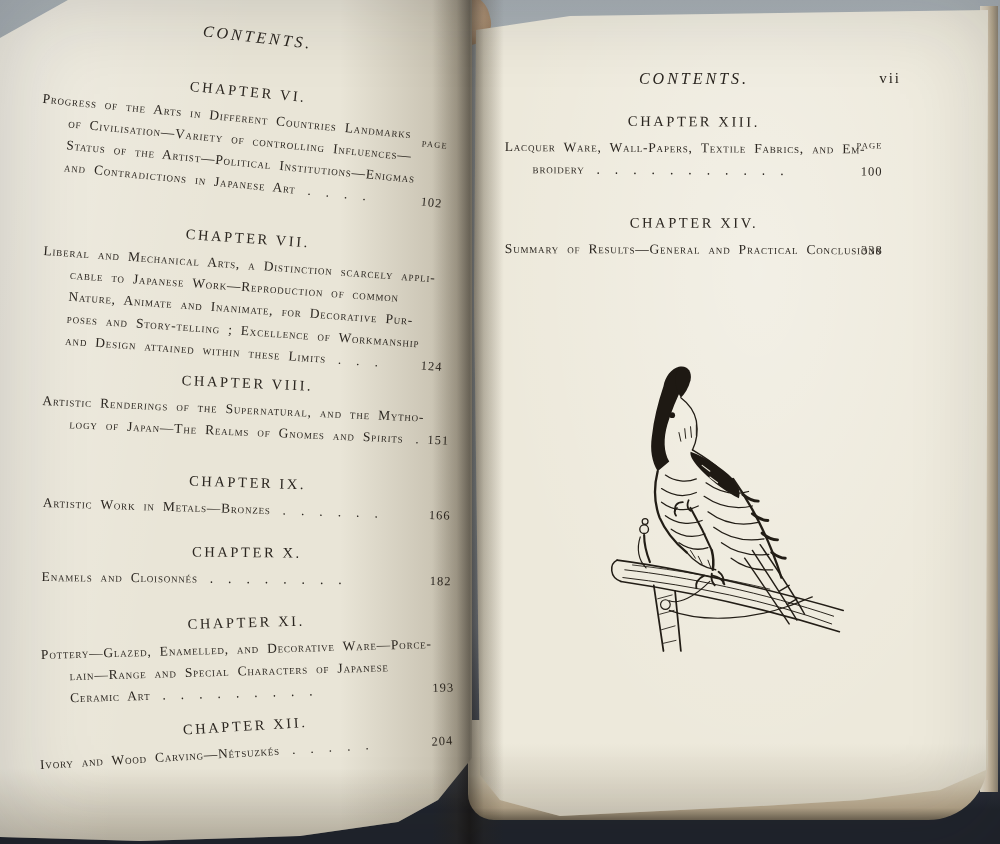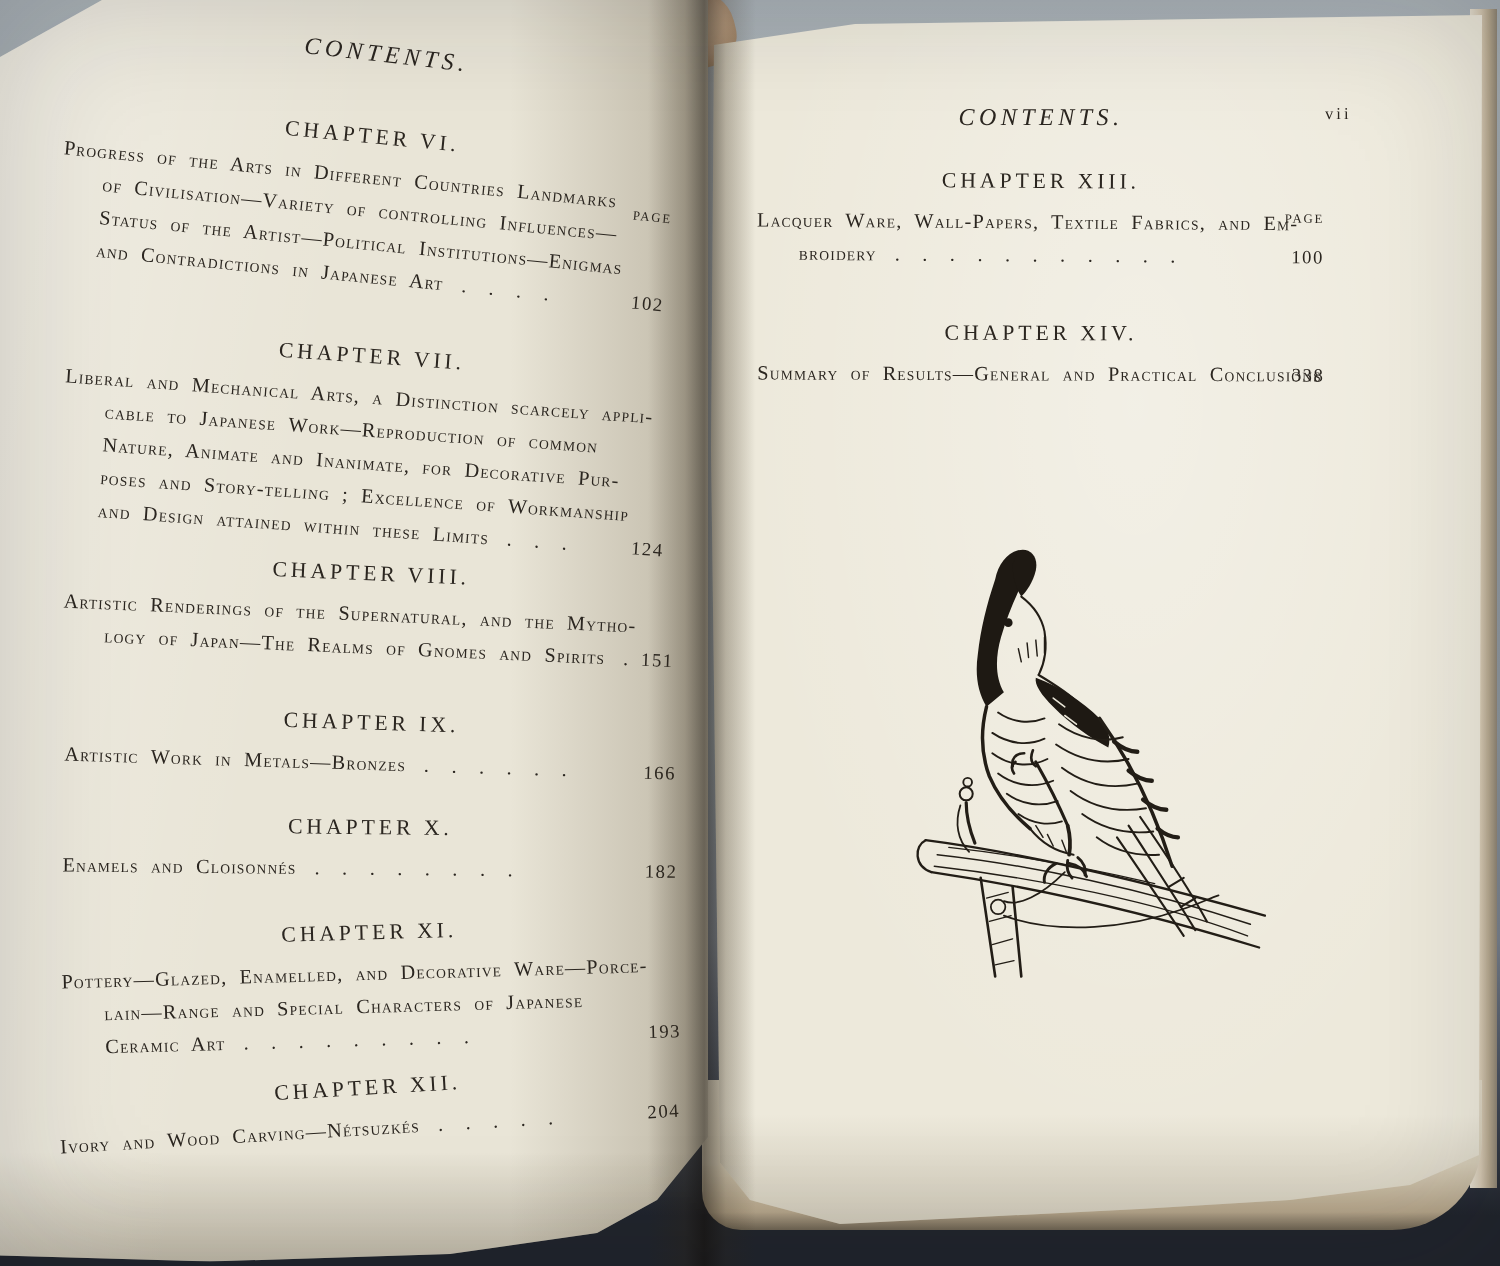--- a/index.html
+++ b/index.html
@@ -40,21 +40,21 @@
         var(--paper-right);}
   .gutter{position:absolute;left:432px;top:0;width:72px;height:844px;z-index:3;pointer-events:none;
       background:linear-gradient(90deg,rgba(48,38,22,0) 0%,rgba(48,38,22,.28) 34%,rgba(22,16,8,.52) 52%,rgba(48,38,22,.20) 72%,rgba(48,38,22,0) 100%);}
   .vignette{position:absolute;inset:0;z-index:5;pointer-events:none;
       box-shadow:inset 0 0 90px rgba(20,20,26,.18);}
 
   
   .running-head{position:absolute;font-style:italic;font-size:16px;letter-spacing:3px;text-align:center;}
   .rh-left{left:60px;top:6px;width:400px;transform:rotate(6.5deg);transform-origin:left top;}
   .rh-right{left:45px;top:70px;width:378px;}
-  .folio{position:absolute;right:-18px;top:0;font-style:normal;font-size:11px;letter-spacing:2px;}
+  .folio{position:absolute;right:-18px;top:0;font-style:normal;font-size:15px;letter-spacing:2px;}
   .chapter{position:absolute;transform-origin:left top;}
   .chapter-heading{font-size:14.5px;letter-spacing:2.6px;text-align:center;margin-bottom:7px;white-space:nowrap;}
   .toc-line{position:relative;font-variant:small-caps;font-size:13.5px;letter-spacing:.8px;
       word-spacing:4px;line-height:22px;white-space:nowrap;}
   .toc-line.indent{padding-left:28px;}
   .leaders{letter-spacing:15px;margin-left:12px;font-variant:normal;}
   .pagenum{position:absolute;right:0;bottom:0;font-variant:normal;font-size:12.5px;letter-spacing:1px;}
   .page-label{position:absolute;font-size:8.5px;letter-spacing:1.2px;font-variant:normal;}
   .plate{position:absolute;left:130px;top:356px;width:290px;height:300px;}
   .plate svg{width:100%;height:100%;}

